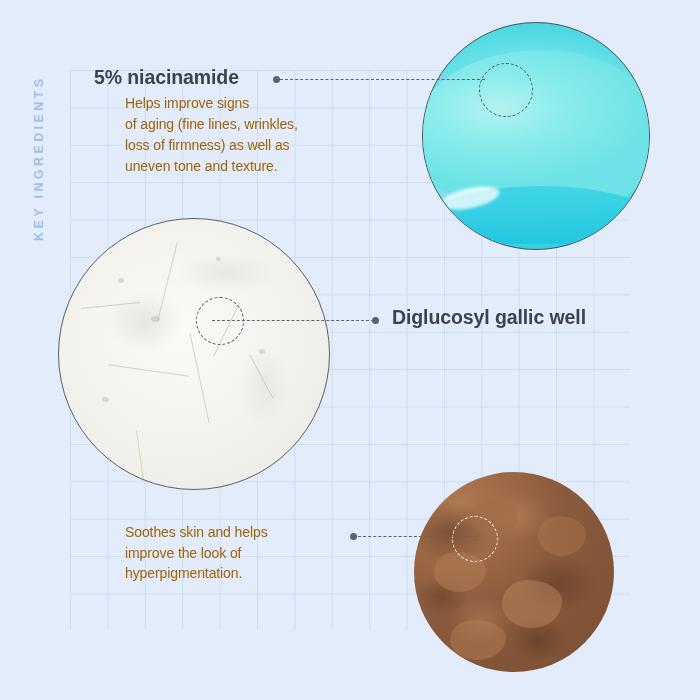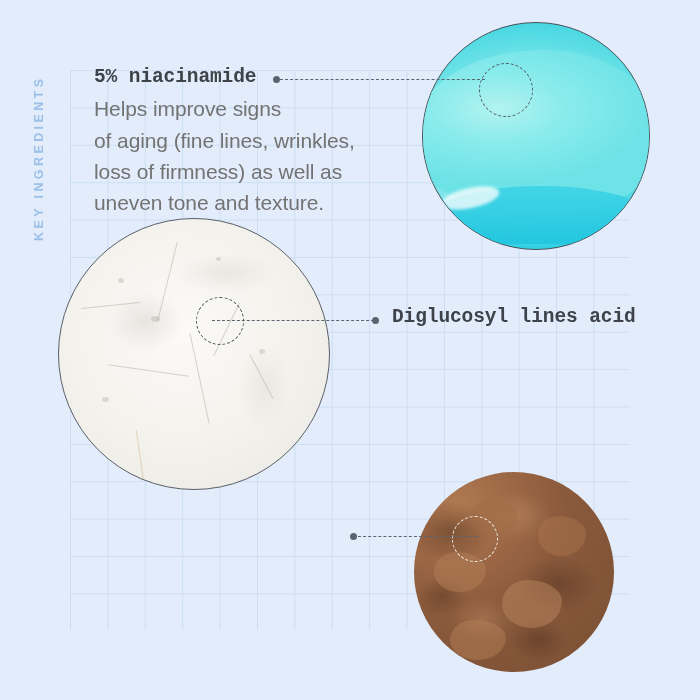--- a/index.html
+++ b/index.html
@@ -196,38 +196,39 @@
   #leader-1-dot  { left: 273px; top: 75.5px; }
   #leader-2      { left: 212px; top: 320px; width: 162px; }
   #leader-2-dot  { left: 372px; top: 316.5px; }
   #leader-3      { left: 358px; top: 536px; width: 120px; }
   #leader-3-dot  { left: 350px; top: 532.5px; }
 
   
   .block { position: absolute; }
 
   .block h2 {
-    font-family: Liberation Mono, monospace;
+    font-family: Liberation Sans, sans-serif;
     font-size: 19.5px;
     font-weight: bold;
     color: #3d4349;
     letter-spacing: -0.1px;
     line-height: 1.15;
     margin-bottom: 5px;
     white-space: nowrap;
   }
   .block h2 .italic { font-style: italic; }
 
   .block p {
     font-family: "Liberation Sans", sans-serif;
-    font-size: 21px;
-    color: #737373;
+    font-size: 14px;
+    color: #a16207;
     line-height: 1.48;
     letter-spacing: -0.1px;
     white-space: pre-line;
+    margin-left: 31px;
   }
 
   #block-niacinamide { left: 94px; top: 66px; width: 290px; }
   #block-gallic      { left: 392px; top: 306px; width: 250px; }
   #block-morus       { left: 94px; top: 522px; width: 270px; }
 </style>
 </head>
 <body>
 
 <div id="grid"></div>
@@ -281,18 +282,21 @@
     <span>5% niacinamide</span>
   </h2>
   <p>Helps improve signs
 of aging (fine lines, wrinkles,
 loss of firmness) as well as
 uneven tone and texture.</p>
 </div>
 
 <div id="block-gallic" class="block">
   <h2>
-    <span>Diglucosyl lines acid</span>
+    <span>Diglucosyl gallic well</span>
   </h2>
 </div>
 
 <div id="block-morus" class="block">
+  <p>Soothes skin and helps
+improve the look of
+hyperpigmentation.</p>
 </div>
 
 </body></html>

